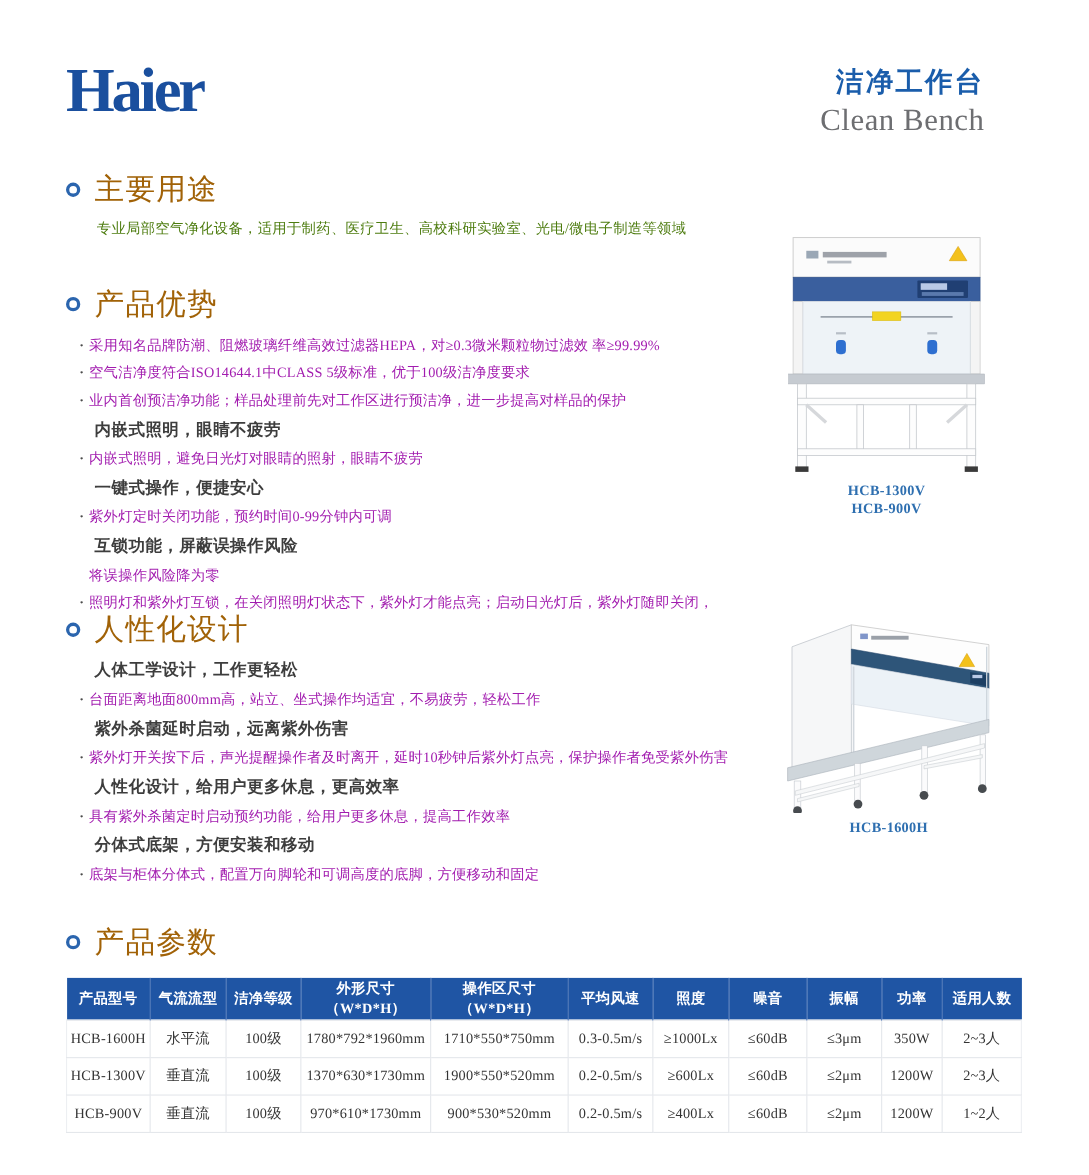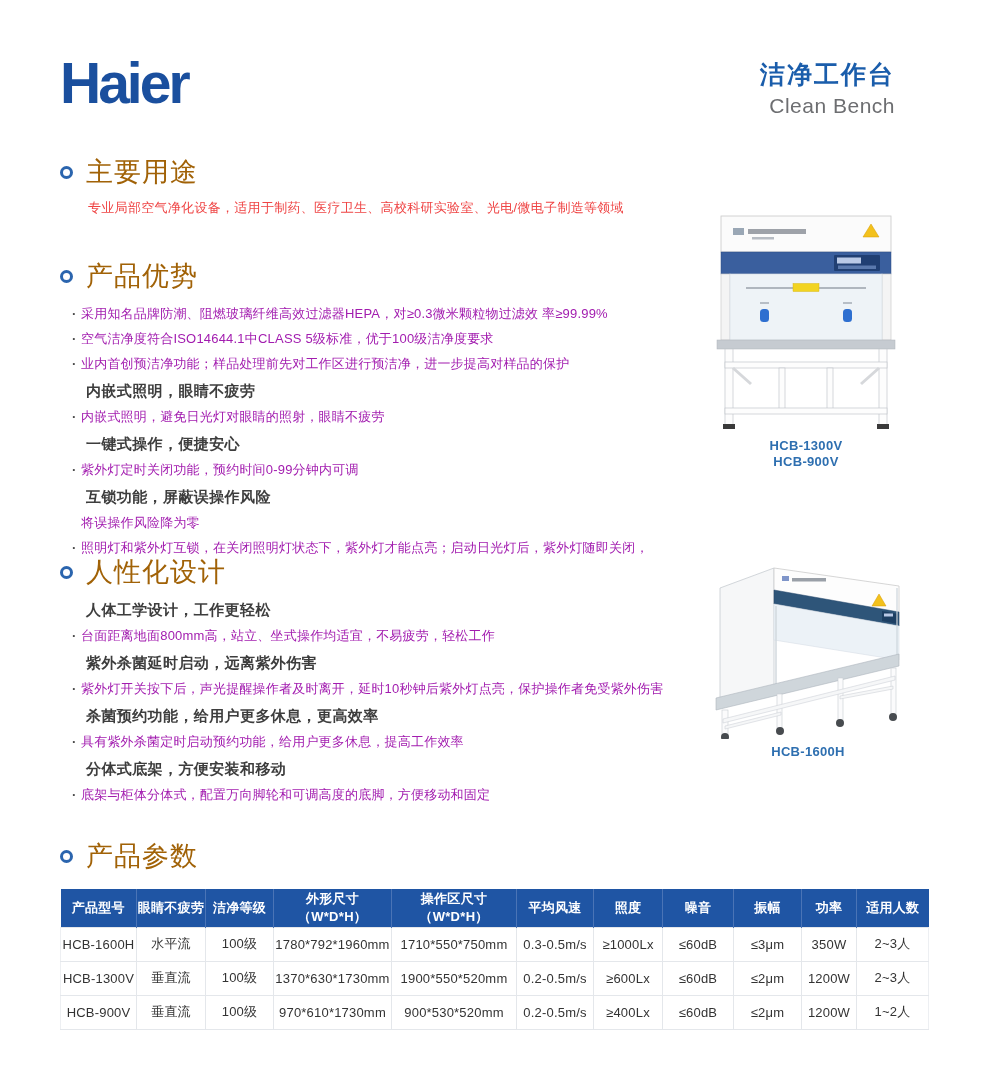--- a/index.html
+++ b/index.html
@@ -1,41 +1,41 @@
 <!DOCTYPE html>
 <html><head>
 <meta charset="utf-8">
 <style>
   * { margin:0; padding:0; box-sizing:border-box; }
   body { background:#fff; }
   .page {
     position:relative; width:957px; height:1068px; background:#ffffff;
-    font-family:Liberation Sans, sans-serif; overflow:hidden;
+    font-family:Liberation Serif, serif; overflow:hidden;
   }
   
   .header { position:absolute; top:56px; left:60px; right:62px;
     display:flex; justify-content:space-between; align-items:flex-start; }
   .logo { font-size:57px; font-weight:bold; color:#1a4f9e; letter-spacing:-3px; line-height:0.95; }
   .header-right { text-align:right; padding-top:2px; }
   .title-cn { font-size:25px; font-weight:bold; color:#1a5dab; letter-spacing:2px; }
-  .title-en { font-size:21px; color:#6d6e71; margin-top:3px; letter-spacing:0.5px; }
+  .title-en { font-size:28px; color:#6d6e71; margin-top:3px; letter-spacing:0.5px; }
 
   
   .section { position:absolute; left:60px; width:648px; }
   .sec-usage { top:156px; }
   .sec-adv   { top:260px; }
   .sec-design{ top:556px; }
   .sec-params{ top:840px; width:870px; }
 
   .section-heading { display:flex; align-items:center; color:#a16207; }
   .sh-circle { width:13px; height:13px; border:3px solid #2b65ae; border-radius:50%;
     margin-right:13px; flex:0 0 auto; }
   .sh-text { font-size:27px; letter-spacing:1px; line-height:1.2; }
 
-  .intro { margin:11px 0 0 28px; font-size:13px; color:#ef4444; letter-spacing:0.3px; }
+  .intro { margin:11px 0 0 28px; font-size:13px; color:#4d7c0f; letter-spacing:0.3px; }
 
   .items { margin-top:10px; }
   .line { font-size:13px; color:#a21caf; line-height:23px; margin-top:2px; letter-spacing:0.2px; }
   .bullet { position:relative; padding-left:21px; }
   .bullet::before { content:"·"; position:absolute; left:12px; top:0; font-weight:bold; color:#4a4a4a; }
   .cont { padding-left:21px; }
   .bold-line { font-size:15px; font-weight:bold; color:#3d3d3d; line-height:24px;
     margin:4px 0 2px 26px; letter-spacing:0.4px; }
 
   
@@ -100,21 +100,21 @@
   <div class="section sec-design">
     <div class="section-heading">
       <span class="sh-circle"></span>
       <span class="sh-text">人性化设计</span>
     </div>
     <div class="items">
       <div class="bold-line">人体工学设计，工作更轻松</div>
       <div class="line bullet">台面距离地面800mm高，站立、坐式操作均适宜，不易疲劳，轻松工作</div>
       <div class="bold-line">紫外杀菌延时启动，远离紫外伤害</div>
       <div class="line bullet">紫外灯开关按下后，声光提醒操作者及时离开，延时10秒钟后紫外灯点亮，保护操作者免受紫外伤害</div>
-      <div class="bold-line">杀菌预约功能，给用户更多休息，更高效率</div>
+      <div class="bold-line">人性化设计，给用户更多休息，更高效率</div>
       <div class="line bullet">具有紫外杀菌定时启动预约功能，给用户更多休息，提高工作效率</div>
       <div class="bold-line">分体式底架，方便安装和移动</div>
       <div class="line bullet">底架与柜体分体式，配置万向脚轮和可调高度的底脚，方便移动和固定</div>
     </div>
   </div>
 
   <div class="section sec-params">
     <div class="section-heading">
       <span class="sh-circle"></span>
       <span class="sh-text">产品参数</span>
@@ -129,21 +129,21 @@
           <col style="width:77px">
         <col style="width:69px">
           <col style="width:71px">
           <col style="width:68px">
         <col style="width:55px">
           <col style="width:72px">
       </colgroup>
       <thead>
         <tr>
           <th>产品型号</th>
-          <th>眼睛不疲劳</th>
+          <th>气流流型</th>
           <th>洁净等级</th>
           <th>外形尺寸（W*D*H）</th>
           <th>操作区尺寸（W*D*H）</th>
           <th>平均风速</th>
           <th>照度</th>
           <th>噪音</th>
           <th>振幅</th>
           <th>功率</th>
           <th>适用人数</th>
         </tr>

